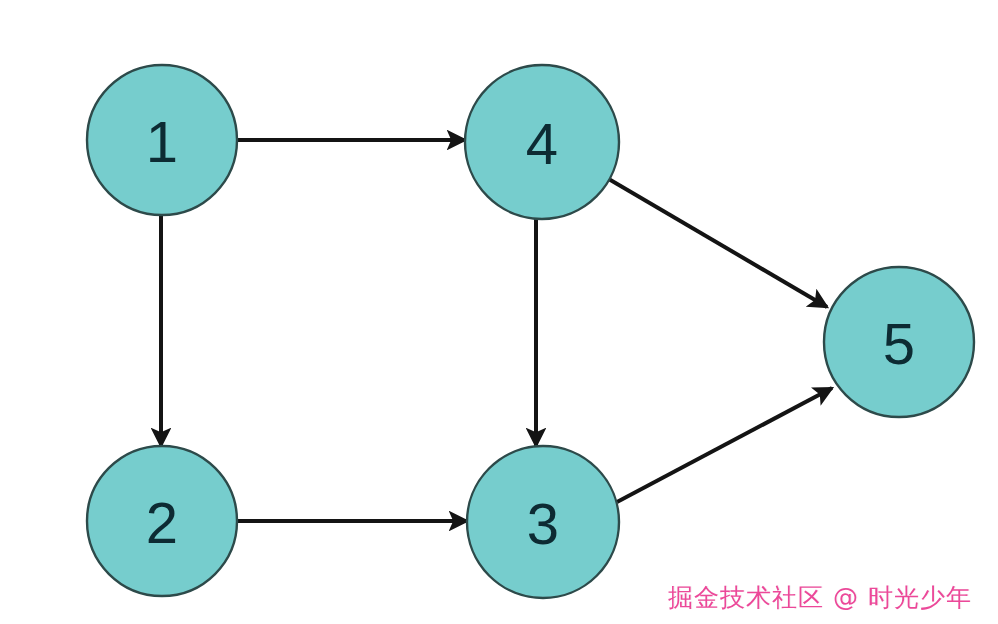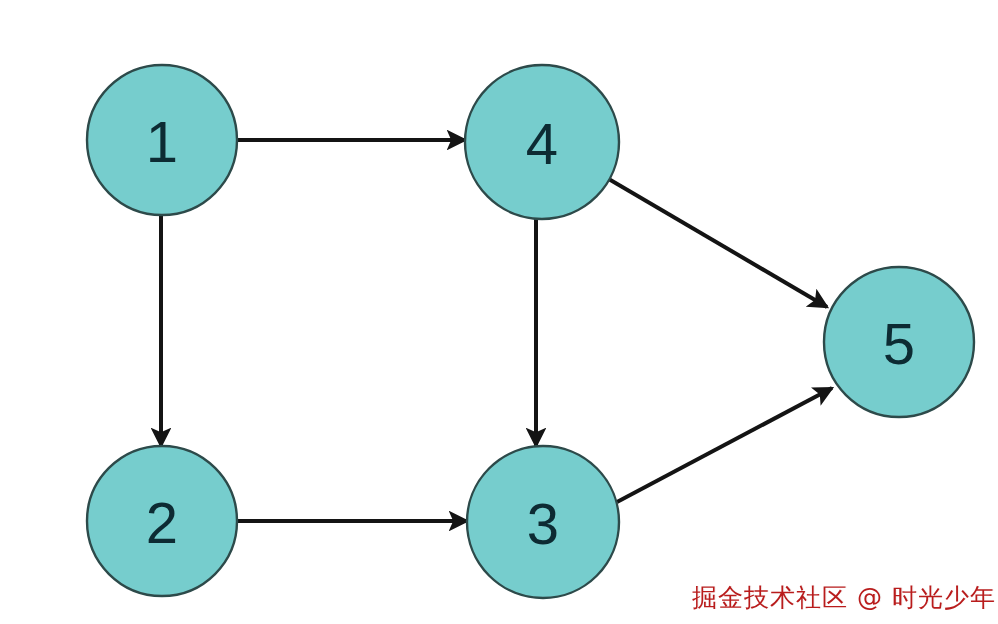--- a/index.html
+++ b/index.html
@@ -35,26 +35,26 @@
     font-size: 58px;
     font-weight: 400;
     text-anchor: middle;
     dominant-baseline: central;
   }
   .edge-line {
     stroke-linecap: butt;
   }
   .watermark {
     position: absolute;
-    right: 2px;
+    right: 26px;
     bottom: 10px;
     font-family: "DejaVu Sans", sans-serif;
     font-size: 25px;
     letter-spacing: 1px;
-    color: #b91c1c;
+    color: #ec4899;
     text-shadow: 0 1px 0 #ffffff, 1px 0 0 #f2f2f2;
     white-space: nowrap;
     user-select: none;
   }
 </style>
 </head>
 <body>
 
 <div id="graph-canvas">
 

